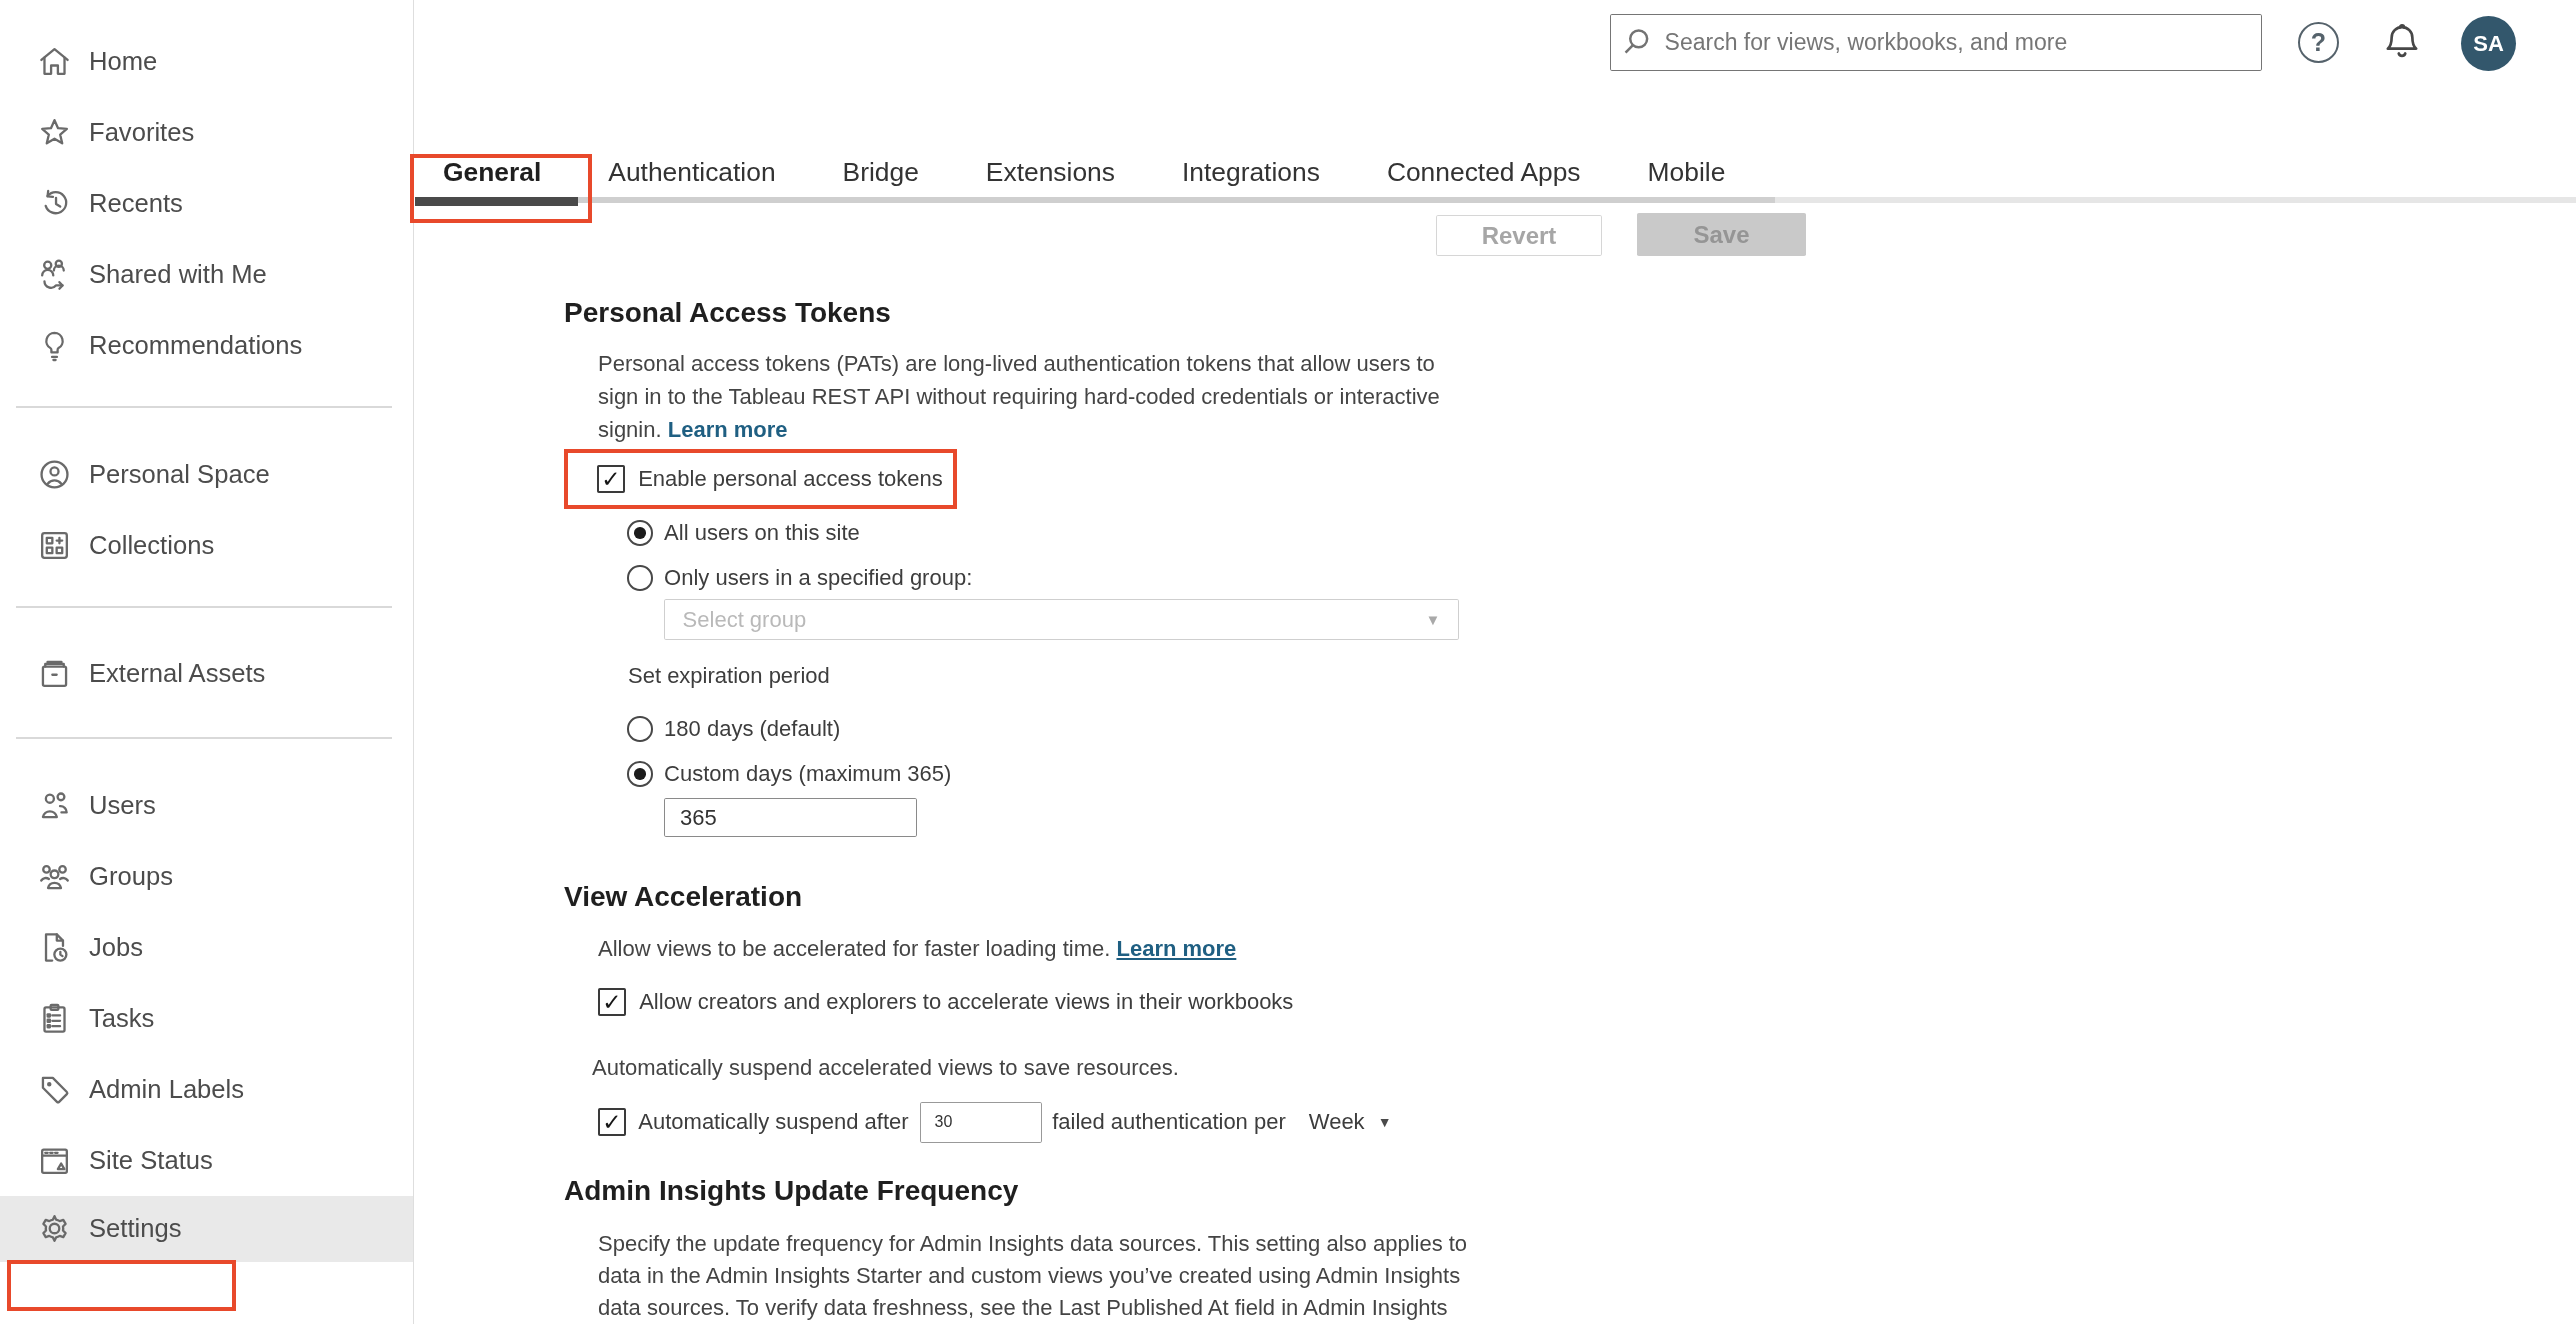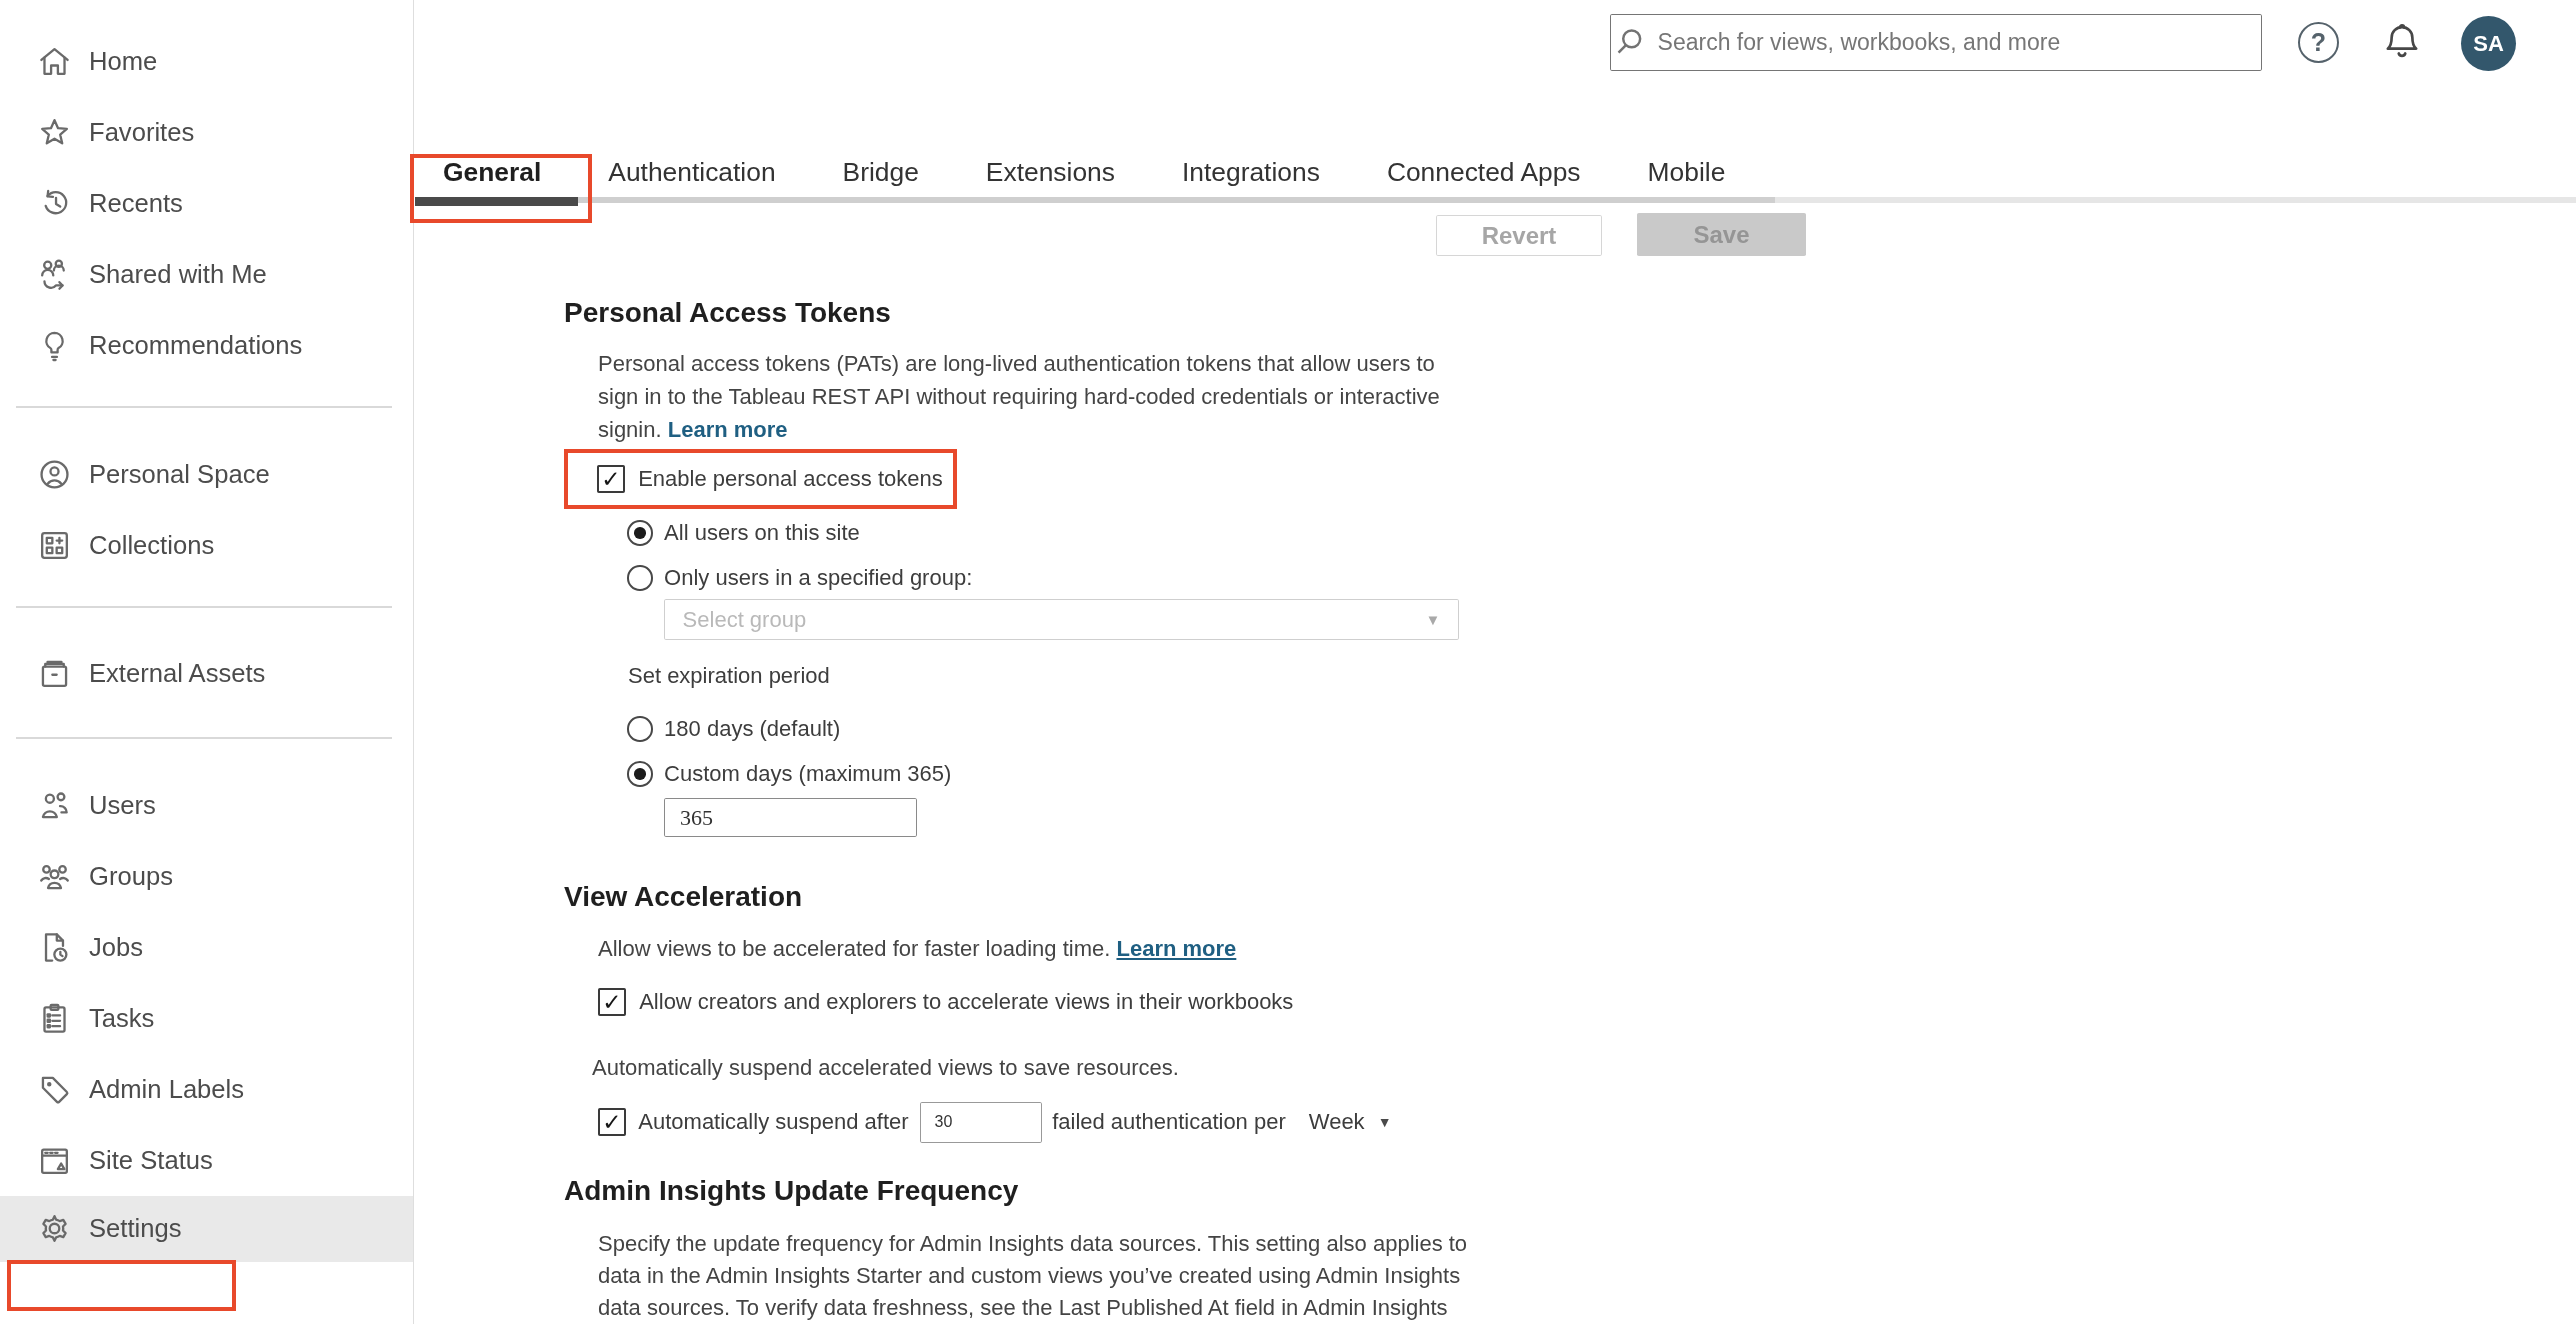--- a/index.html
+++ b/index.html
@@ -22,21 +22,21 @@
   .nav-icon svg { width: 37px; height: 37px; stroke: #6a6a6a; fill: none; stroke-width: 1.5; stroke-linecap: round; stroke-linejoin: round; }
   .nav-label { font-size: 25.6px; color: #4c4c4c; white-space: nowrap; }
   .nav-divider { height: 1.8px; background: #d9d9d9; margin: 25.6px 21px 31px 16px; }
   .nav-divider.d2 { margin: 25px 21px 30px 16px; }
   .nav-divider.d3 { margin: 28px 21px 31px 16px; }
   .hl-box { position: absolute; border: 4.4px solid #e8492b; pointer-events: none; z-index: 5; }
   #hl-settings { left: 7px; top: 1260px; width: 229px; height: 51px; }
   
   .search-box {
     position: absolute; left: 1610px; top: 14px; width: 652px; height: 57px;
-    border: 1.8px solid #757575; border-radius: 1.8px; display: flex; align-items: center; padding: 0 1px; background:#fff;
+    border: 1.8px solid #757575; border-radius: 1.8px; display: flex; align-items: center; padding: 0 8px; background:#fff;
   }
   .search-box svg { width: 35px; height: 35px; stroke: #737373; fill: none; stroke-width: 1.7; flex: 0 0 35px; margin-right: 10.6px; }
   .search-box input {
     border: none; outline: none; flex: 1; font-size: 23px; color: #333;
     font-family: "Liberation Sans", sans-serif; background: transparent;
   }
   .search-box input::placeholder { color: #767676; opacity: 1; }
   .help-btn {
     position: absolute; left: 2298px; top: 22px; width: 41px; height: 41px;
     border: 2.2px solid #55626b; border-radius: 50%; display:flex; align-items:center; justify-content:center;
@@ -81,21 +81,21 @@
   #enable-box .checkbox { margin-right: 13.2px; }
   .select {
     position: absolute; left: 664px; top: 599px; width: 795px; height: 41px;
     border: 1.8px solid #cfcfcf; border-radius: 1.8px; display: flex; align-items: center;
     justify-content: space-between; padding: 0 17.6px; background: #fff; cursor: default;
   }
   .select .sel-text { font-size: 22px; color: #b9b9b9; }
   .select .caret { font-size: 15px; color: #a9a9a9; }
   .text-input {
     position: absolute; border: 1.8px solid #8a8a8a; border-radius: 1.8px; background: #fff;
-    font-size: 22px; color: #333; font-family: Liberation Serif, serif; padding: 0 0 0 15px; outline: none;
+    font-size: 22px; color: #333; font-family: Liberation Sans, sans-serif; padding: 0 0 0 15px; outline: none;
   }
   #input-365 { left: 664px; top: 798px; width: 253px; height: 39px; }
   .inline-input {
     border: 1.8px solid #999; border-radius: 1.8px; background: #fff; width: 122px; height: 41px;
     font-size: 16px; color: #333; font-family: "Liberation Sans", sans-serif; padding: 0 0 0 14px; outline: none;
   }
   .week-caret { font-size: 14px; color: #4a4a4a; cursor: pointer; }
 </style>
 </head>
 <body>

